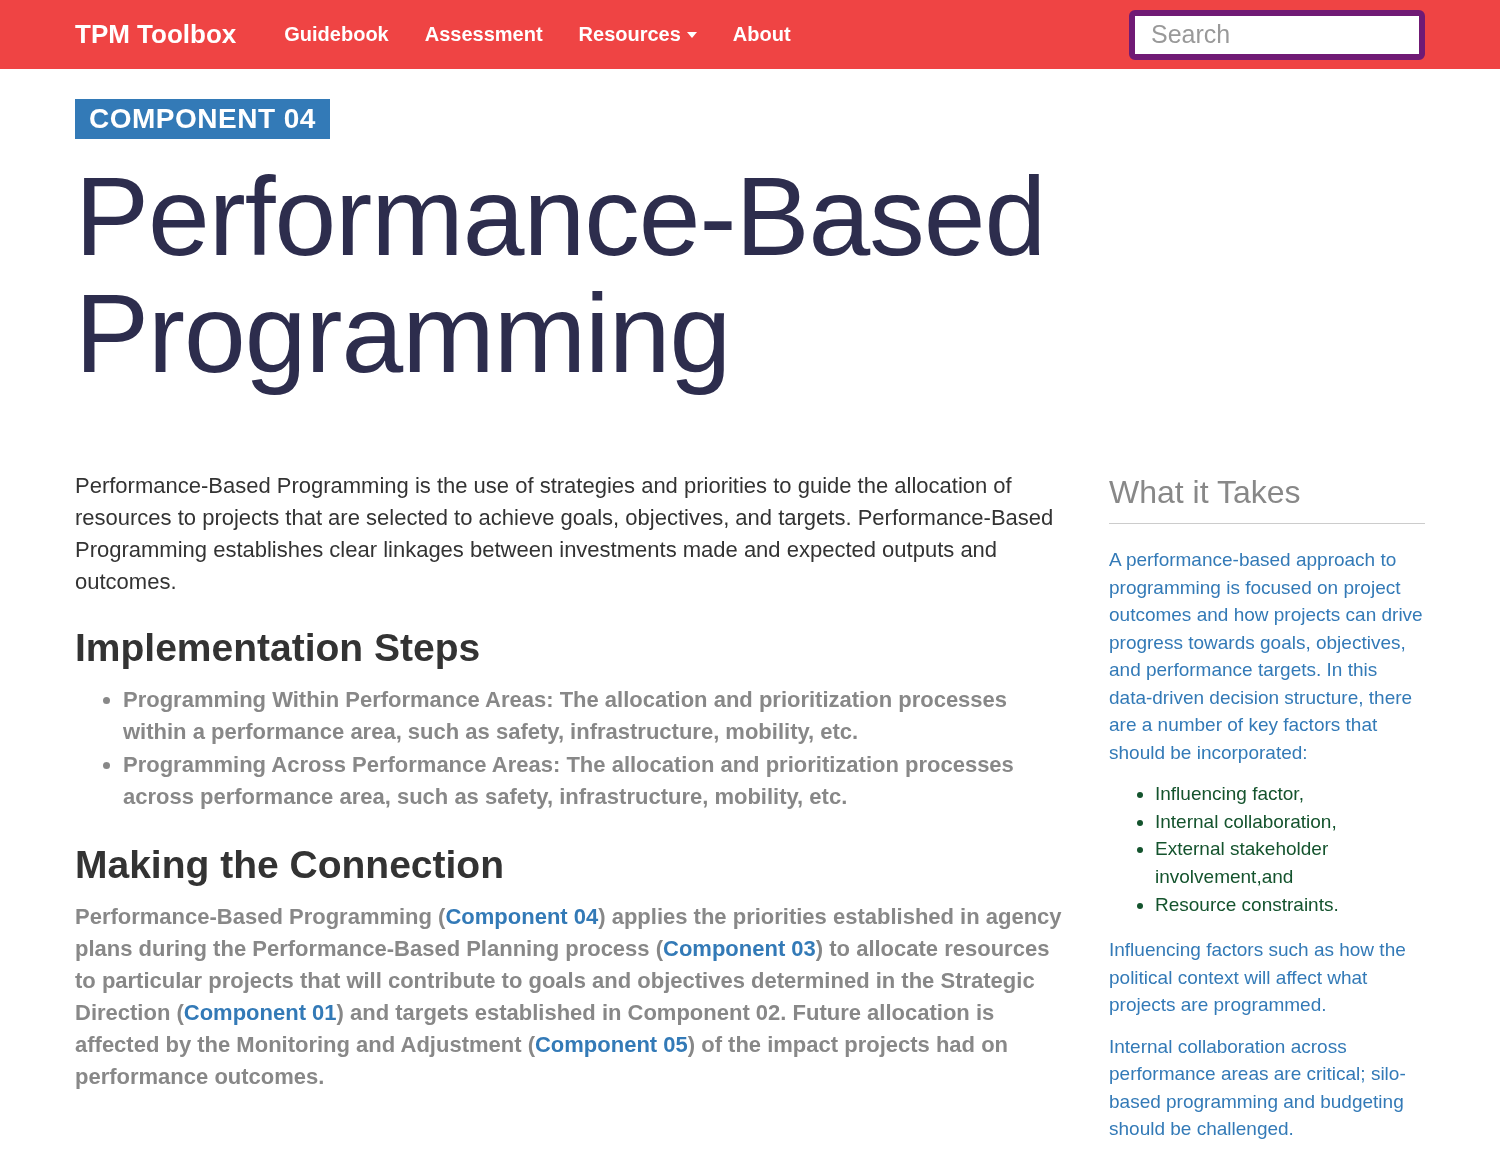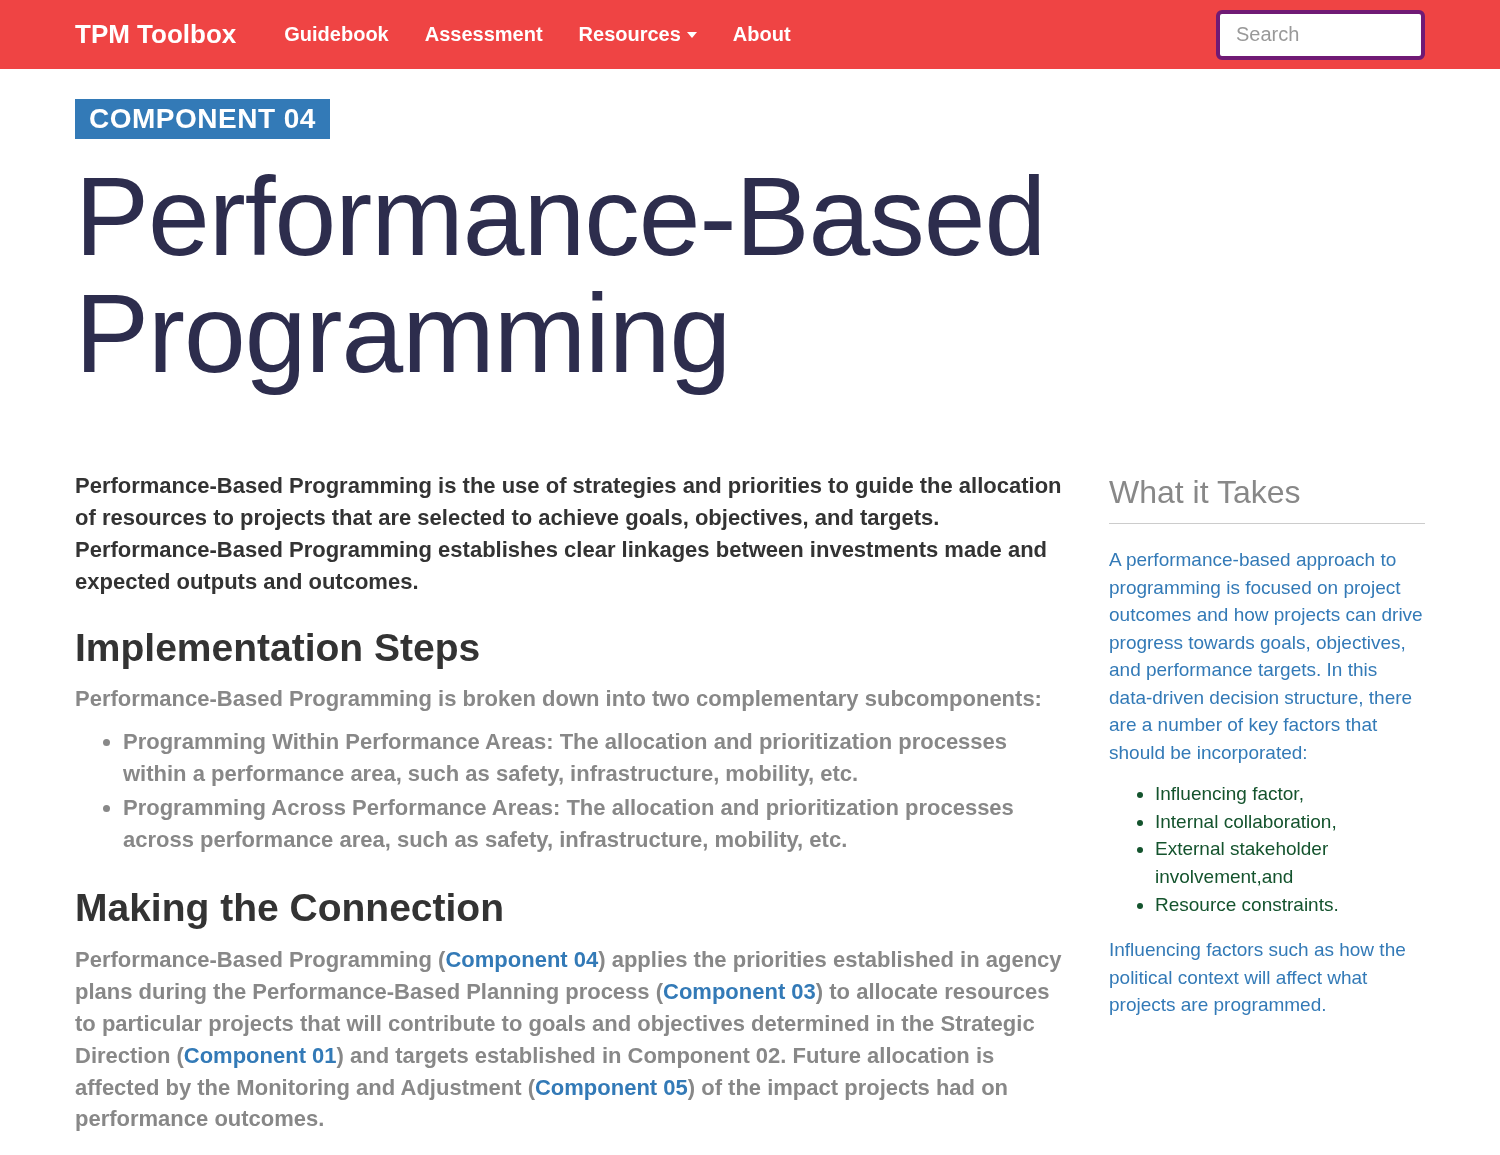--- a/index.html
+++ b/index.html
@@ -36,26 +36,26 @@
 }
 .caret-down {
   width: 0; height: 0;
   border-left: 5px solid transparent;
   border-right: 5px solid transparent;
   border-top: 6px solid #fff;
   display: inline-block;
 }
 .search-box {
   margin-left: auto;
-  width: 209px;
+  width: 296px;
   height: 50px;
-  border: 4px solid #701a75;
+  border: 6px solid #701a75;
   border-radius: 6px;
   padding: 0 16px;
-  font-size: 20px;
+  font-size: 25px;
   color: #555;
   background: #fff;
 }
 .search-box::placeholder { color: #999; }
 .content {
   padding: 30px 75px 0 75px;
   display: flex;
   gap: 40px;
 }
 .main { flex: 1; }
@@ -73,21 +73,21 @@
 .page-title {
   font-size: 111px;
   font-weight: 300;
   color: #2d2d4d;
   line-height: 1.05;
   margin-bottom: 78px;
   letter-spacing: -1px;
 }
 .intro {
   font-size: 22px;
-  font-weight: 700;
+  font-weight: 400;
   color: #333;
   line-height: 1.45;
   margin-bottom: 28px;
 }
 .h2 {
   font-size: 39px;
   font-weight: 600;
   color: #333;
   margin-bottom: 14px;
 }
@@ -158,21 +158,20 @@
   <input class="search-box" placeholder="Search" style="">
 </div>
 
 <div class="content">
   <div class="main">
     <div class="tag">COMPONENT 04</div>
     <h1 class="page-title">Performance-Based Programming</h1>
     <p class="intro">Performance-Based Programming is the use of strategies and priorities to guide the allocation of resources to projects that are selected to achieve goals, objectives, and targets. Performance-Based Programming establishes clear linkages between investments made and expected outputs and outcomes.</p>
 
     <h2 class="h2">Implementation Steps</h2>
-    <p class="subtext">Performance-Based Programming is broken down into two complementary subcomponents:</p>
     <ul class="bullets">
       <li>Programming Within Performance Areas: The allocation and prioritization processes within a performance area, such as safety, infrastructure, mobility, etc.</li>
       <li>Programming Across Performance Areas: The allocation and prioritization processes across performance area, such as safety, infrastructure, mobility, etc.</li>
     </ul>
 
     <h2 class="h2">Making the Connection</h2>
     <p class="para">
       <span>Performance-Based Programming (</span><span class="comp-link">Component 04</span><span>) applies the priorities established in agency plans during the Performance-Based Planning process (</span><span class="comp-link">Component 03</span><span>) to allocate resources to particular projects that will contribute to goals and objectives determined in the Strategic Direction (</span><span class="comp-link">Component 01</span><span>) and targets established in Component 02. Future allocation is affected by the Monitoring and Adjustment (</span><span class="comp-link">Component 05</span><span>) of the impact projects had on performance outcomes.</span>
     </p>
   </div>
@@ -182,15 +181,18 @@
     <p class="sidebar-p">A performance-based approach to programming is focused on project outcomes and how projects can drive progress towards goals, objectives, and performance targets. In this data-driven decision structure, there are a number of key factors that should be incorporated:</p>
     <ul class="sidebar-ul">
       <li>Influencing factor,</li>
       <li>Internal collaboration,</li>
       <li>External stakeholder involvement,and</li>
       <li>Resource constraints.</li>
     </ul>
     <p class="sidebar-p">
       <span class="sidebar-strong">Influencing factors</span><span> such as how the political context will affect what projects are programmed.</span>
     </p>
+    <p class="sidebar-p">
+      <span class="sidebar-strong">Internal collaboration</span><span> across performance areas are critical; silo-based programming and budgeting should be challenged.</span>
+    </p>
 
   </div>
 </div>
 
 </body></html>

